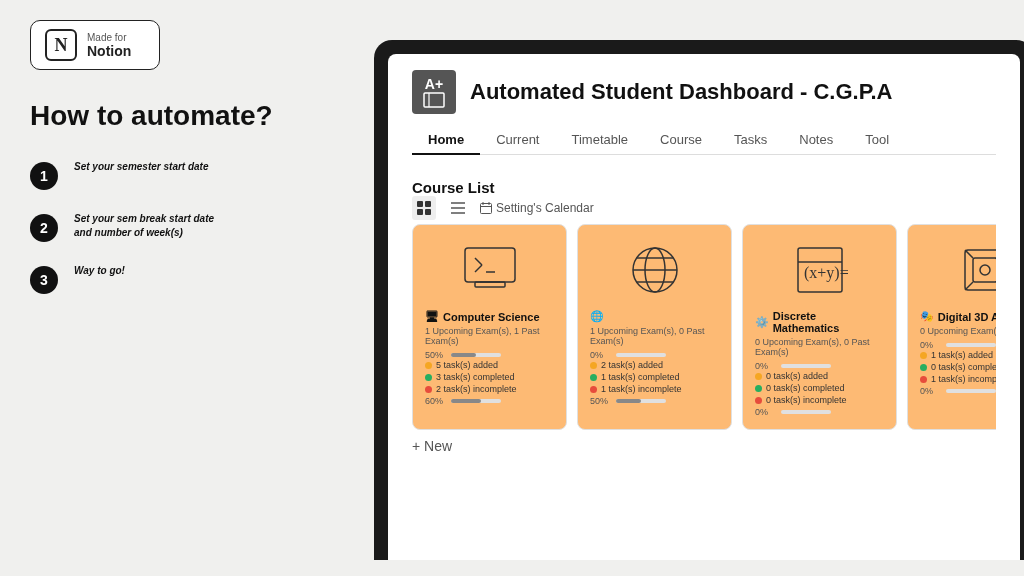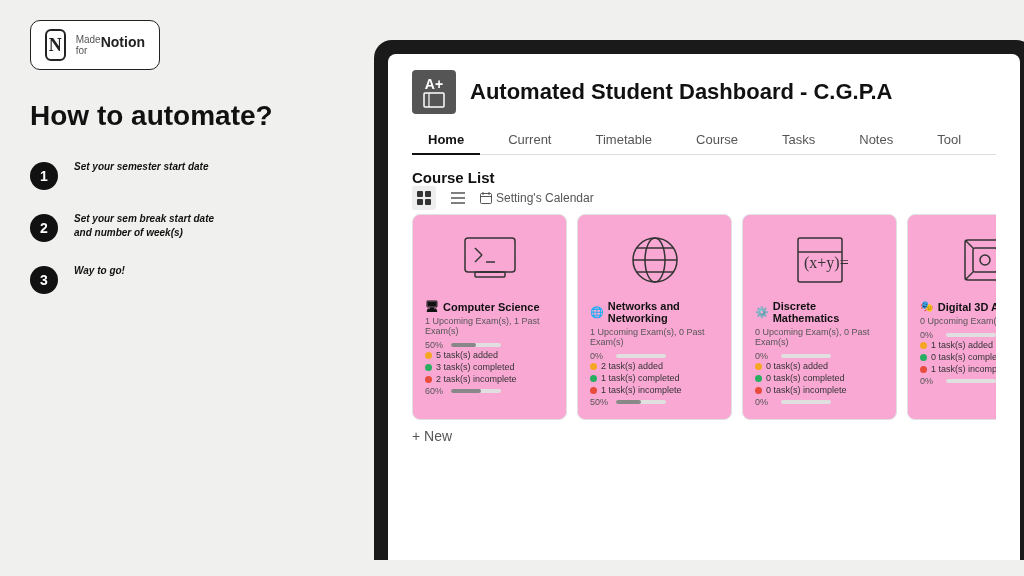--- a/index.html
+++ b/index.html
@@ -39,21 +39,21 @@
       border: 2px solid #222;
       border-radius: 6px;
       display: flex;
       align-items: center;
       justify-content: center;
       font-weight: 900;
       font-size: 18px;
       font-family: serif;
       color: #222;
     }
-    .notion-text-block { display: flex; flex-direction: row; }
+    .notion-text-block { display: flex; flex-direction: column; }
     .made-for { font-size: 10px; color: #555; }
     .notion-label { font-size: 14px; font-weight: 700; color: #222; }
 
     .how-title {
       font-size: 28px;
       font-weight: 800;
       color: #111;
       margin-bottom: 28px;
       margin-top: 0;
     }
@@ -141,23 +141,23 @@
     }
 
     .dash-title {
       font-size: 22px;
       font-weight: 800;
       color: #111;
     }
 
     .nav-tabs {
       display: flex;
-      gap: 12px;
+      gap: 0;
       border-bottom: 1px solid #ddd;
-      margin-bottom: 14px;
+      margin-bottom: 24px;
     }
     .nav-tab {
       padding: 6px 16px;
       font-size: 13px;
       color: #555;
       cursor: pointer;
       border-bottom: 2px solid transparent;
       margin-bottom: -1px;
     }
     .nav-tab.active {
@@ -199,21 +199,21 @@
       gap: 4px;
     }
 
     .course-cards {
       display: flex;
       gap: 10px;
       overflow-x: hidden;
     }
 
     .course-card {
-      background: #f9a8d4;
+      background: #fdba74;
       border: 1px solid #e0e0e0;
       border-radius: 8px;
       padding: 12px;
       width: 155px;
       flex-shrink: 0;
     }
 
     .course-card-icon {
       width: 100%;
       height: 65px;
@@ -425,21 +425,20 @@
               <svg viewBox="0 0 60 60" fill="none" stroke="#333" stroke-width="1.5">
                 <circle cx="30" cy="30" r="22"></circle>
                 <ellipse cx="30" cy="30" rx="10" ry="22"></ellipse>
                 <line x1="8" y1="30" x2="52" y2="30"></line>
                 <line x1="12" y1="18" x2="48" y2="18"></line>
                 <line x1="12" y1="42" x2="48" y2="42"></line>
               </svg>
             </div>
             <div class="course-name">
               <span>🌐</span>
-                <span>Networks and Networking</span>
             </div>
             <div class="course-exam">1 Upcoming Exam(s), 0 Past Exam(s)</div>
             <div class="progress-row">
               <span class="progress-pct">0%</span>
               <div class="progress-bar-sm">
                 <div class="progress-bar-sm-fill" style="width:0%"></div>
               </div>
             </div>
             <div class="task-item">
                 <span class="dot dot-orange"></span>

